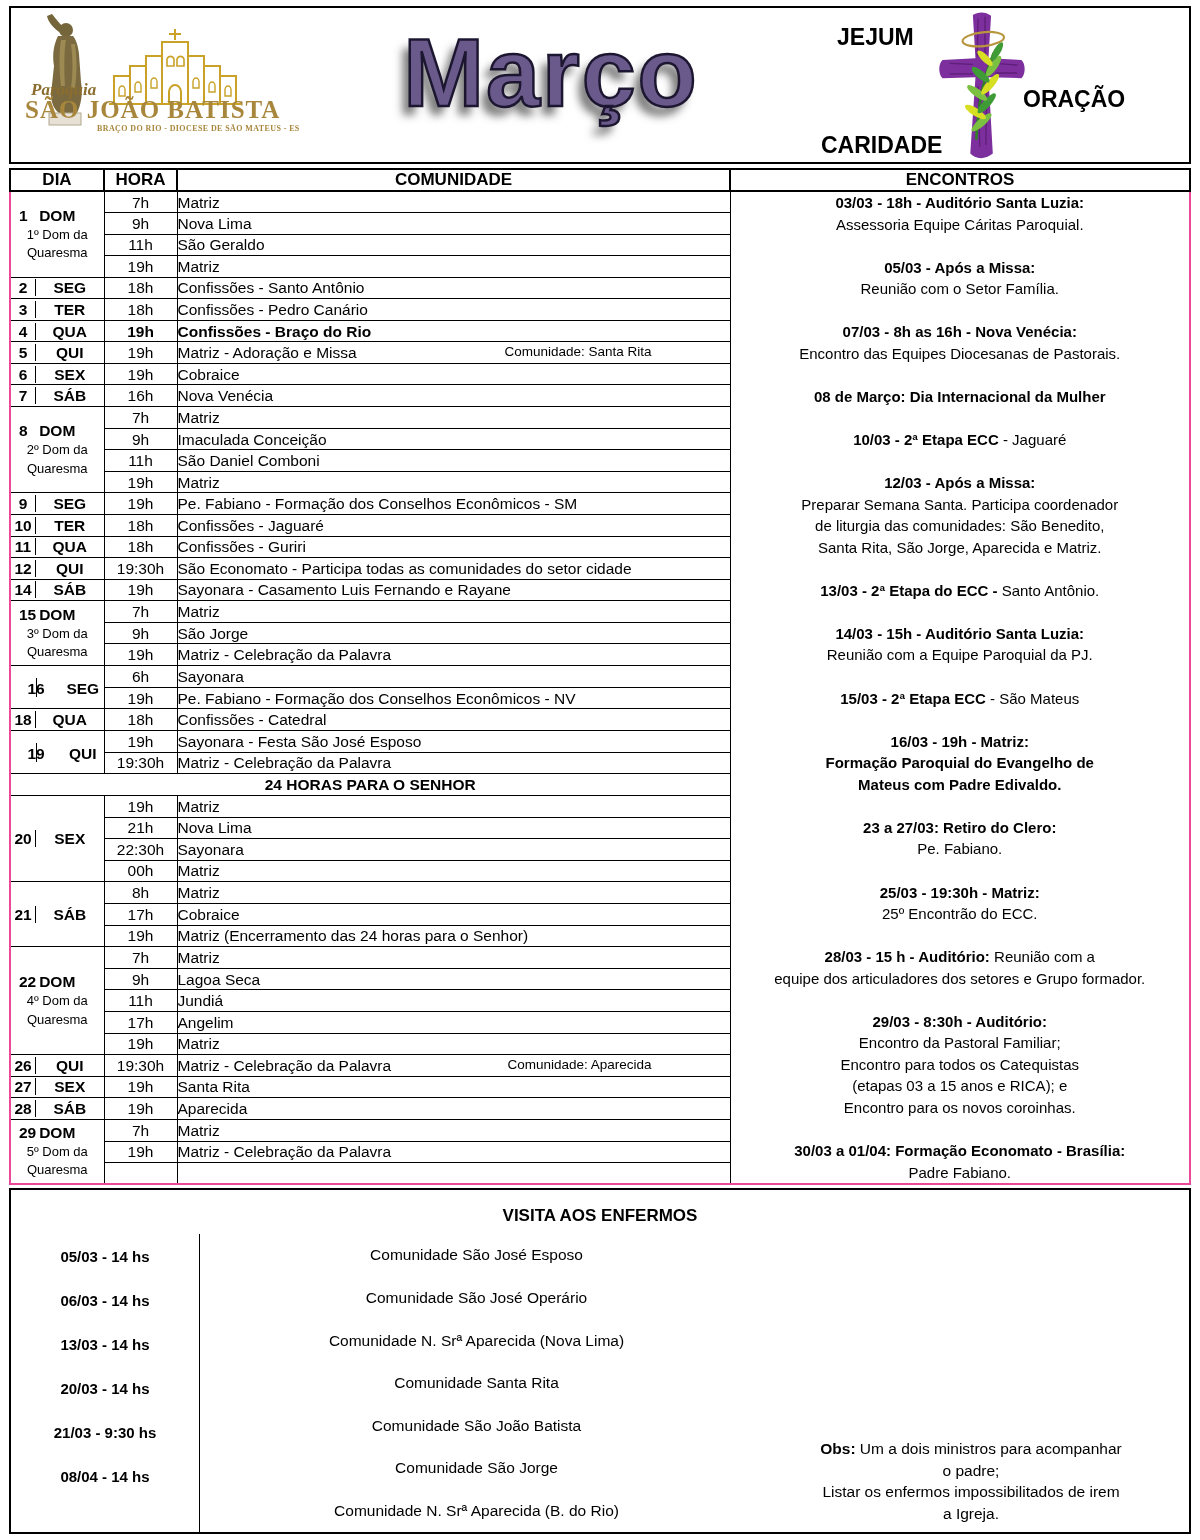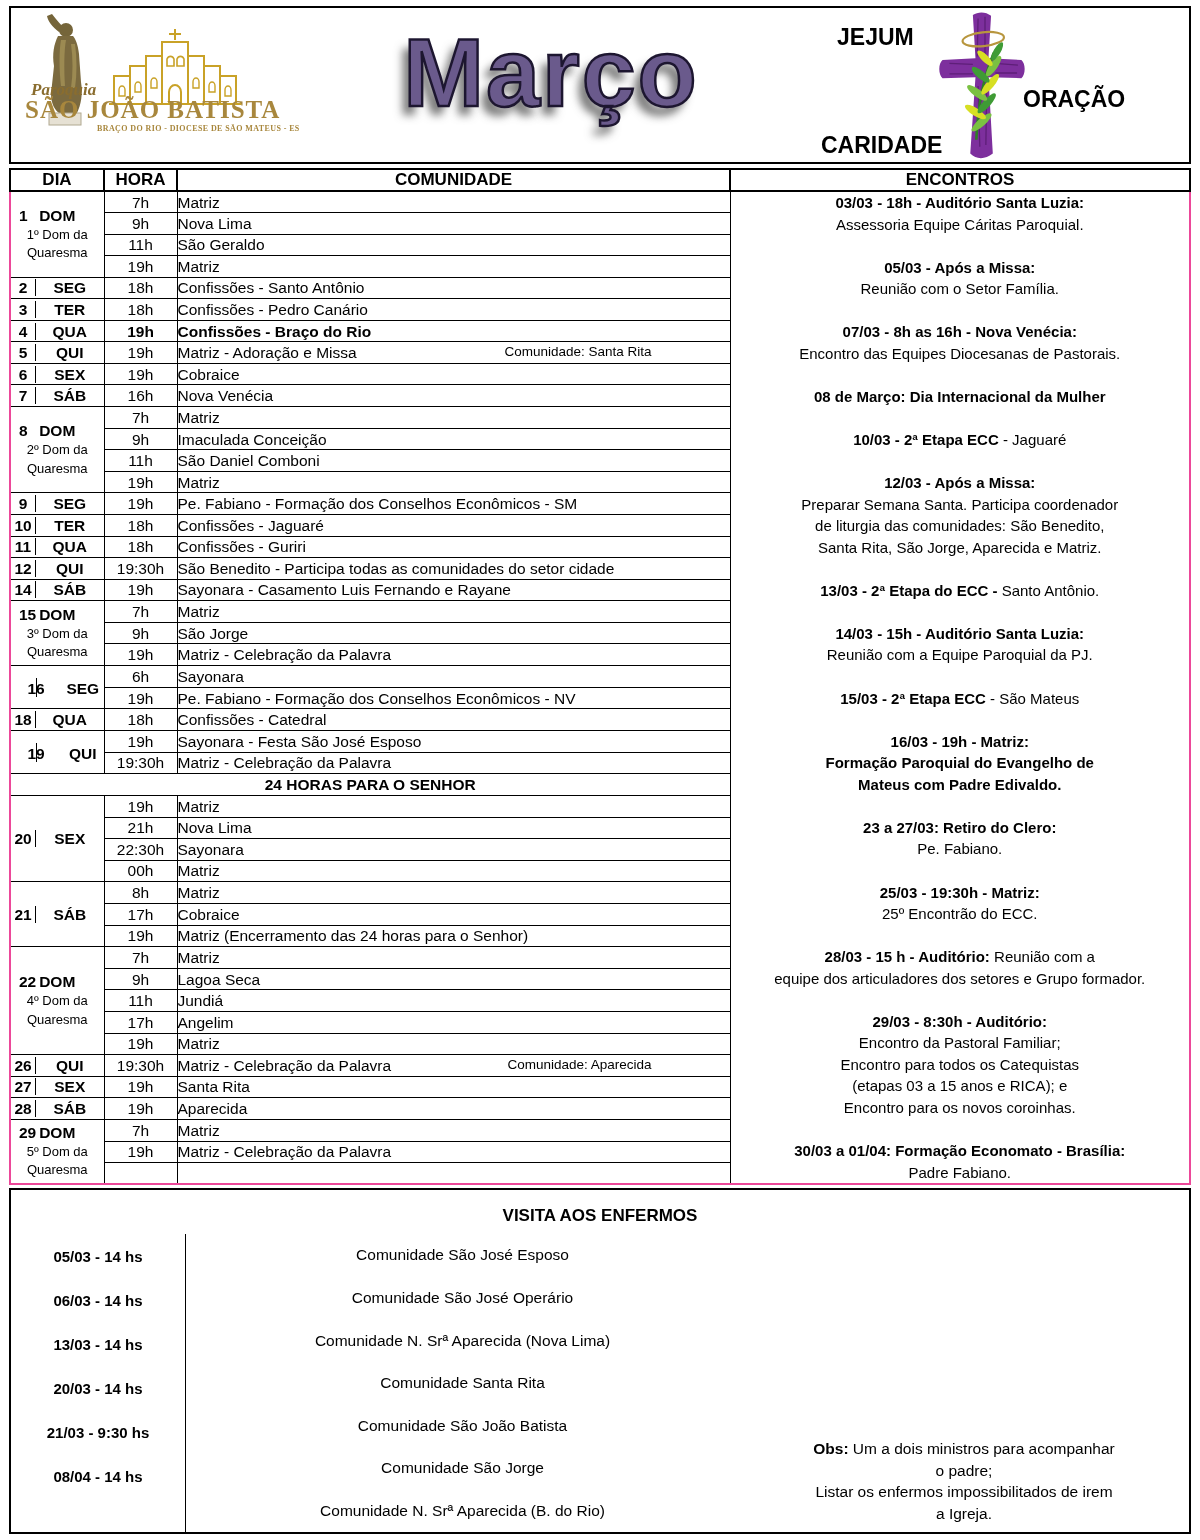--- a/index.html
+++ b/index.html
@@ -46,21 +46,21 @@
   .dom .sub{ font-size:13px; text-align:center; line-height:18.5px; font-weight:normal; }
   .comwrap{ display:flex; justify-content:space-between; align-items:center; }
   .note{ font-size:13.5px; margin-right:78px; white-space:nowrap; }
   td.enc{ border-left:2px solid #000; vertical-align:top; }
   .enc-line{ height:var(--rh); line-height:var(--rh); text-align:center; font-size:15px; white-space:nowrap; overflow:hidden; }
 
   
   .visita-box{ height:346px; position:relative; overflow:hidden; }
   .v-title{ text-align:center; font-weight:bold; font-size:17px; padding-top:16px; }
   .v-body{ position:absolute; top:44px; left:0; right:0; bottom:0; display:flex; }
-  .v-dates{ width:175px; border-right:1.5px solid #000; display:flex; flex-direction:column; }
+  .v-dates{ width:189px; border-right:1.5px solid #000; display:flex; flex-direction:column; }
   .v-date{ height:44px; display:flex; align-items:center; justify-content:center; font-weight:bold; font-size:15px; }
   .v-coms{ width:553px; display:flex; flex-direction:column; }
   .v-com{ height:44px; display:flex; align-items:center; justify-content:center; font-size:15.5px; }
   .v-obs{ flex:1; display:flex; flex-direction:column; justify-content:flex-end; padding-bottom:8px; }
   .obs-line{ text-align:center; font-size:15.5px; line-height:21.5px; }
 </style>
 </head>
 <body>
 
 <div class="page">
@@ -327,21 +327,21 @@
           <td class="com">Confissões - Guriri</td>
         </tr>
         <tr>
           <td class="dia" rowspan="1">
             <div class="dia-flex">
               <span class="num">12</span>
               <span class="day">QUI</span>
             </div>
           </td>
           <td class="hora">19:30h</td>
-          <td class="com">São Benedito - Participa todas as comunidades do setor cidade</td>
+          <td class="com">São Economato - Participa todas as comunidades do setor cidade</td>
         </tr>
         <tr>
           <td class="dia" rowspan="1">
             <div class="dia-flex">
               <span class="num">14</span>
               <span class="day">SÁB</span>
             </div>
           </td>
           <td class="hora">19h</td>
           <td class="com">Sayonara - Casamento Luis Fernando e Rayane</td>

